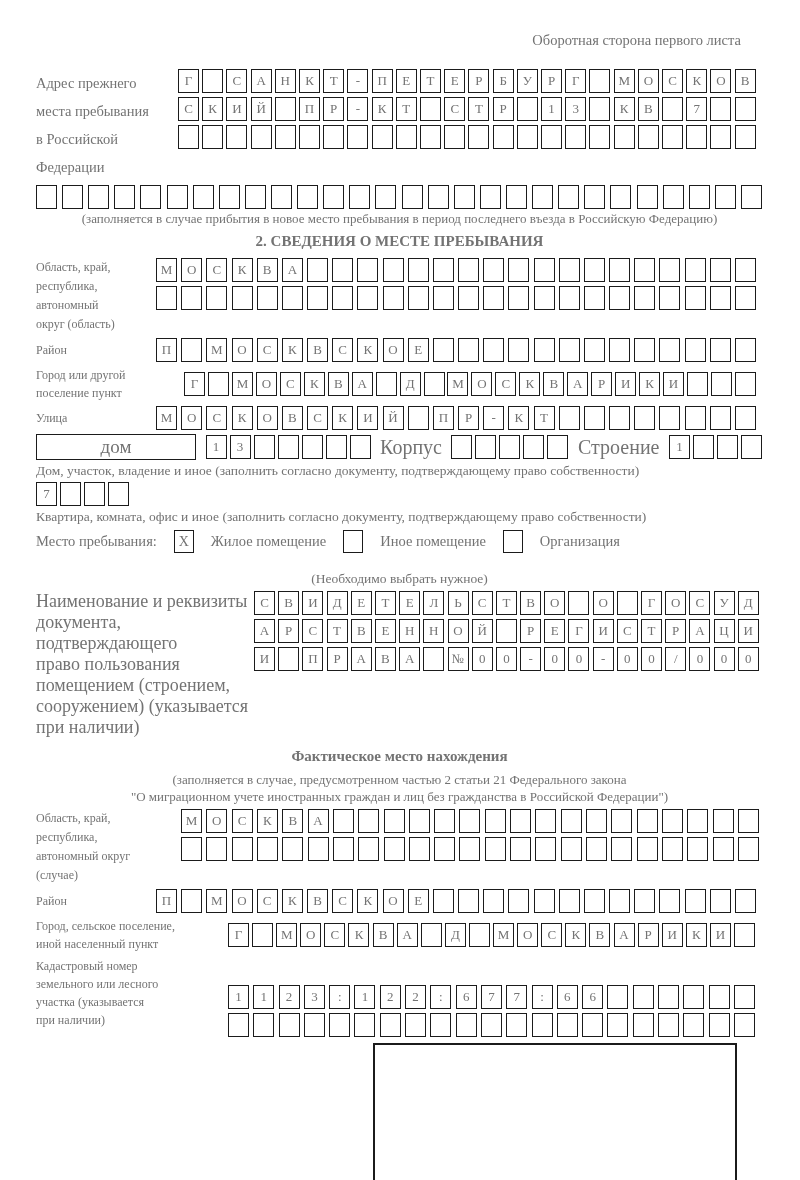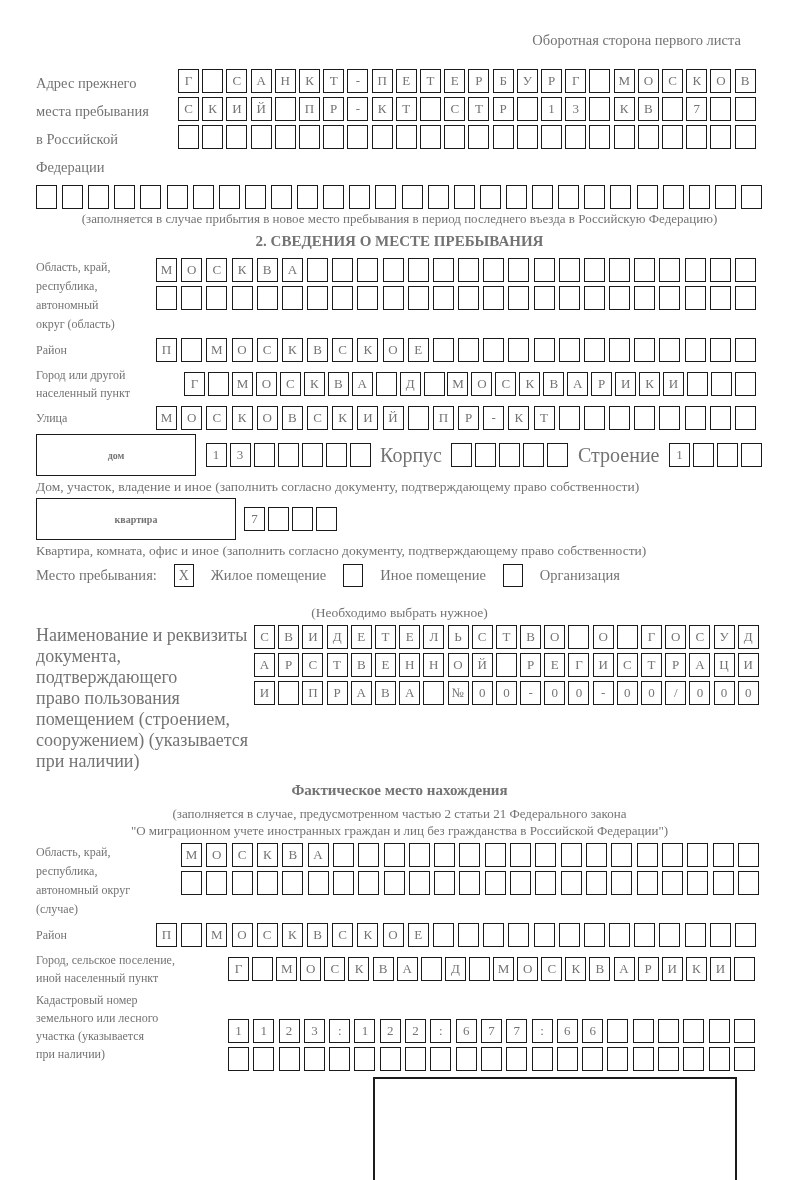--- a/index.html
+++ b/index.html
@@ -50,22 +50,22 @@
   .w-fo{width:578px;}
   .w-fg{width:527px;}
   .w-kad{width:527px;}
   .note{font-size:13px;text-align:center;margin-top:2px;}
   .sec-title{font-size:15px;font-weight:bold;text-align:center;margin:6px 0 8px 0;}
   .sub-title{font-size:15px;font-weight:bold;text-align:center;margin:10px 0 6px 0;}
   .fact-note{font-size:13px;text-align:center;line-height:17px;}
   
   .dom-row{display:flex;justify-content:space-between;align-items:center;margin:4px 0 0 0;width:726px;}
   .named-box{
-    box-sizing:border-box;border:1.4px solid #1b1b1b;height:42px;
-    display:flex;align-items:center;justify-content:center;font-size:10px;font-weight:bold;
+    box-sizing:border-box;border:1.4px solid #1b1b1b;height:26px;
+    display:flex;align-items:center;justify-content:center;font-size:19px;
   }
   .dom-box{width:160px;}
   .kv-box{width:200px;}
   .inline-boxes{display:flex;gap:3px;}
   .inline-label{font-size:20px;}
   .caption{font-size:13.5px;margin:3px 0 3px 0;}
   .kv-row{display:flex;align-items:center;gap:8px;margin-top:2px;}
   
   .mesto-row{display:flex;align-items:center;gap:17px;margin-top:5px;font-size:14.5px;}
   .checkbox{
@@ -301,21 +301,21 @@
           <div class="cell"></div>
           <div class="cell"></div>
           <div class="cell"></div>
           <div class="cell"></div>
         </div>
     </div>
 
     <div class="frow vcenter mt4">
       <div class="label lab-gorod">
         <div>Город или другой</div>
-        <div>населенный пункт</div>
+        <div>поселение пункт</div>
       </div>
       <div class="boxes w-gorod">
           <div class="cell">Г</div>
           <div class="cell"></div>
           <div class="cell">М</div>
           <div class="cell">О</div>
           <div class="cell">С</div>
           <div class="cell">К</div>
           <div class="cell">В</div>
           <div class="cell">А</div>
@@ -391,21 +391,20 @@
       <div class="inline-boxes">
           <div class="cell">1</div>
           <div class="cell"></div>
           <div class="cell"></div>
           <div class="cell"></div>
         </div>
     </div>
     <div class="caption">Дом, участок, владение и иное (заполнить согласно документу, подтверждающему право собственности)</div>
 
     <div class="kv-row">
-      <div class="named-box kv-box">квартира</div>
       <div class="inline-boxes">
           <div class="cell">7</div>
           <div class="cell"></div>
           <div class="cell"></div>
           <div class="cell"></div>
         </div>
     </div>
     <div class="caption">Квартира, комната, офис и иное (заполнить согласно документу, подтверждающему право собственности)</div>
 
     <div class="mesto-row">

